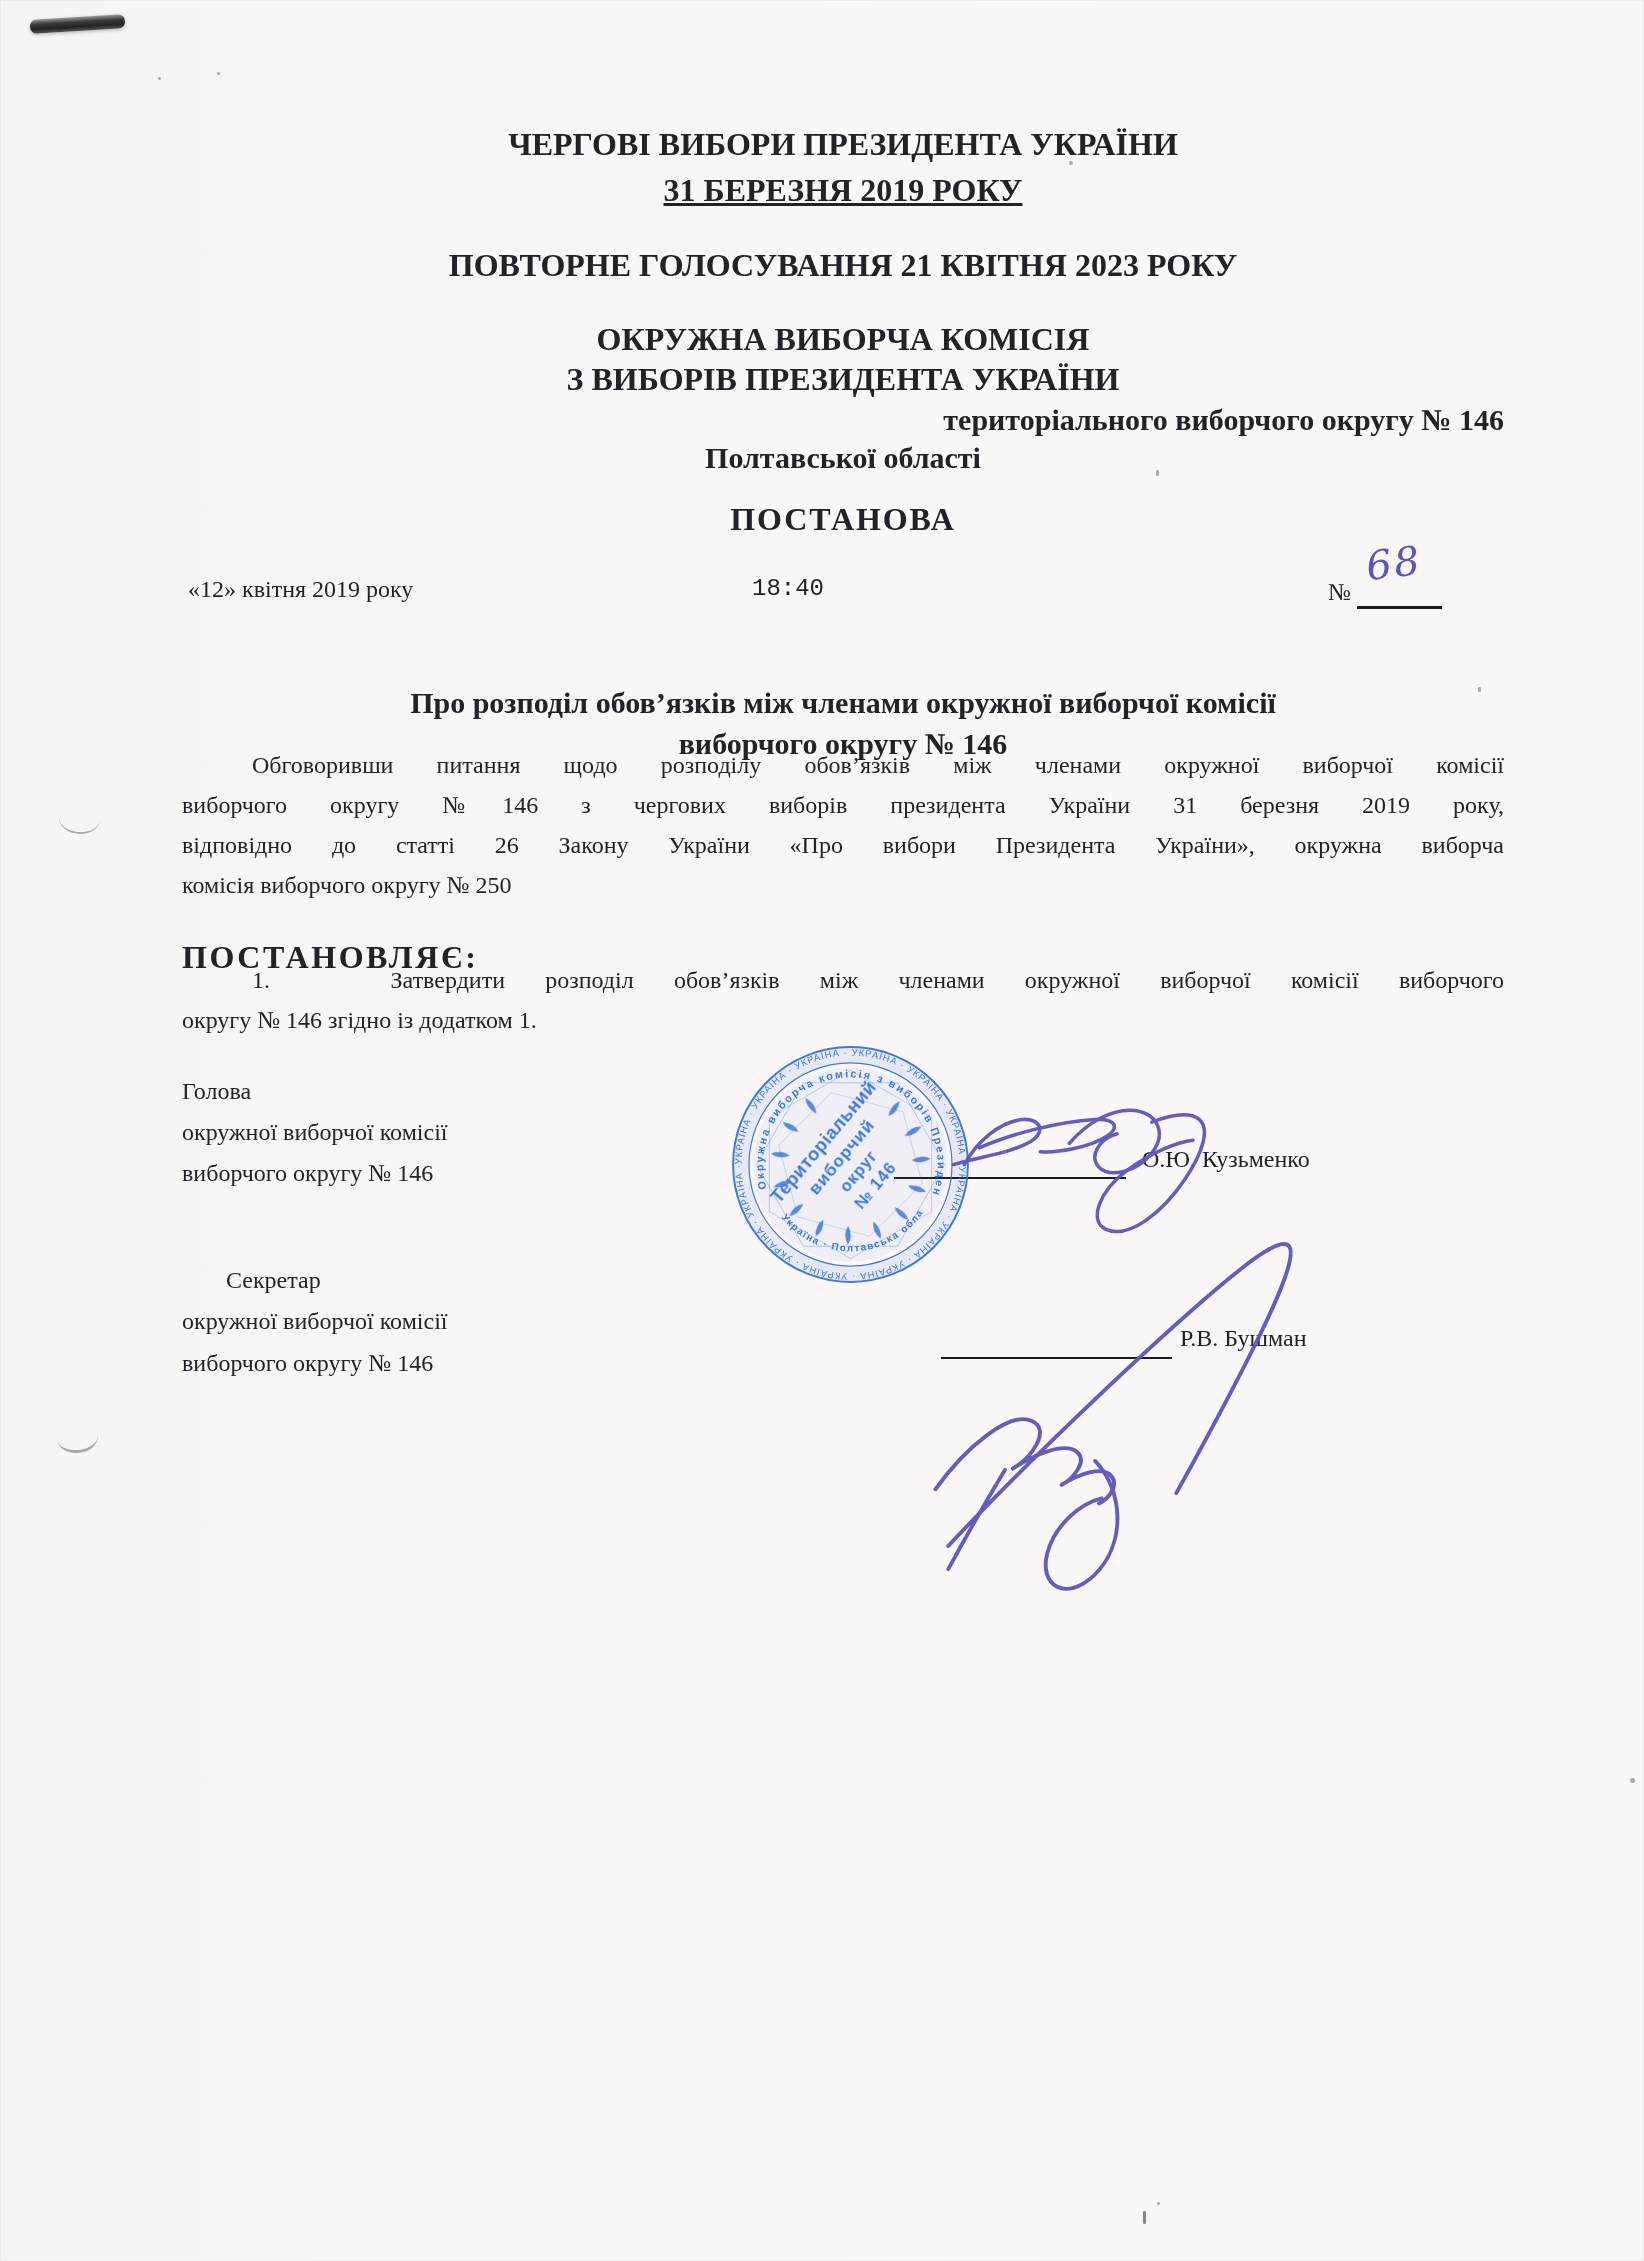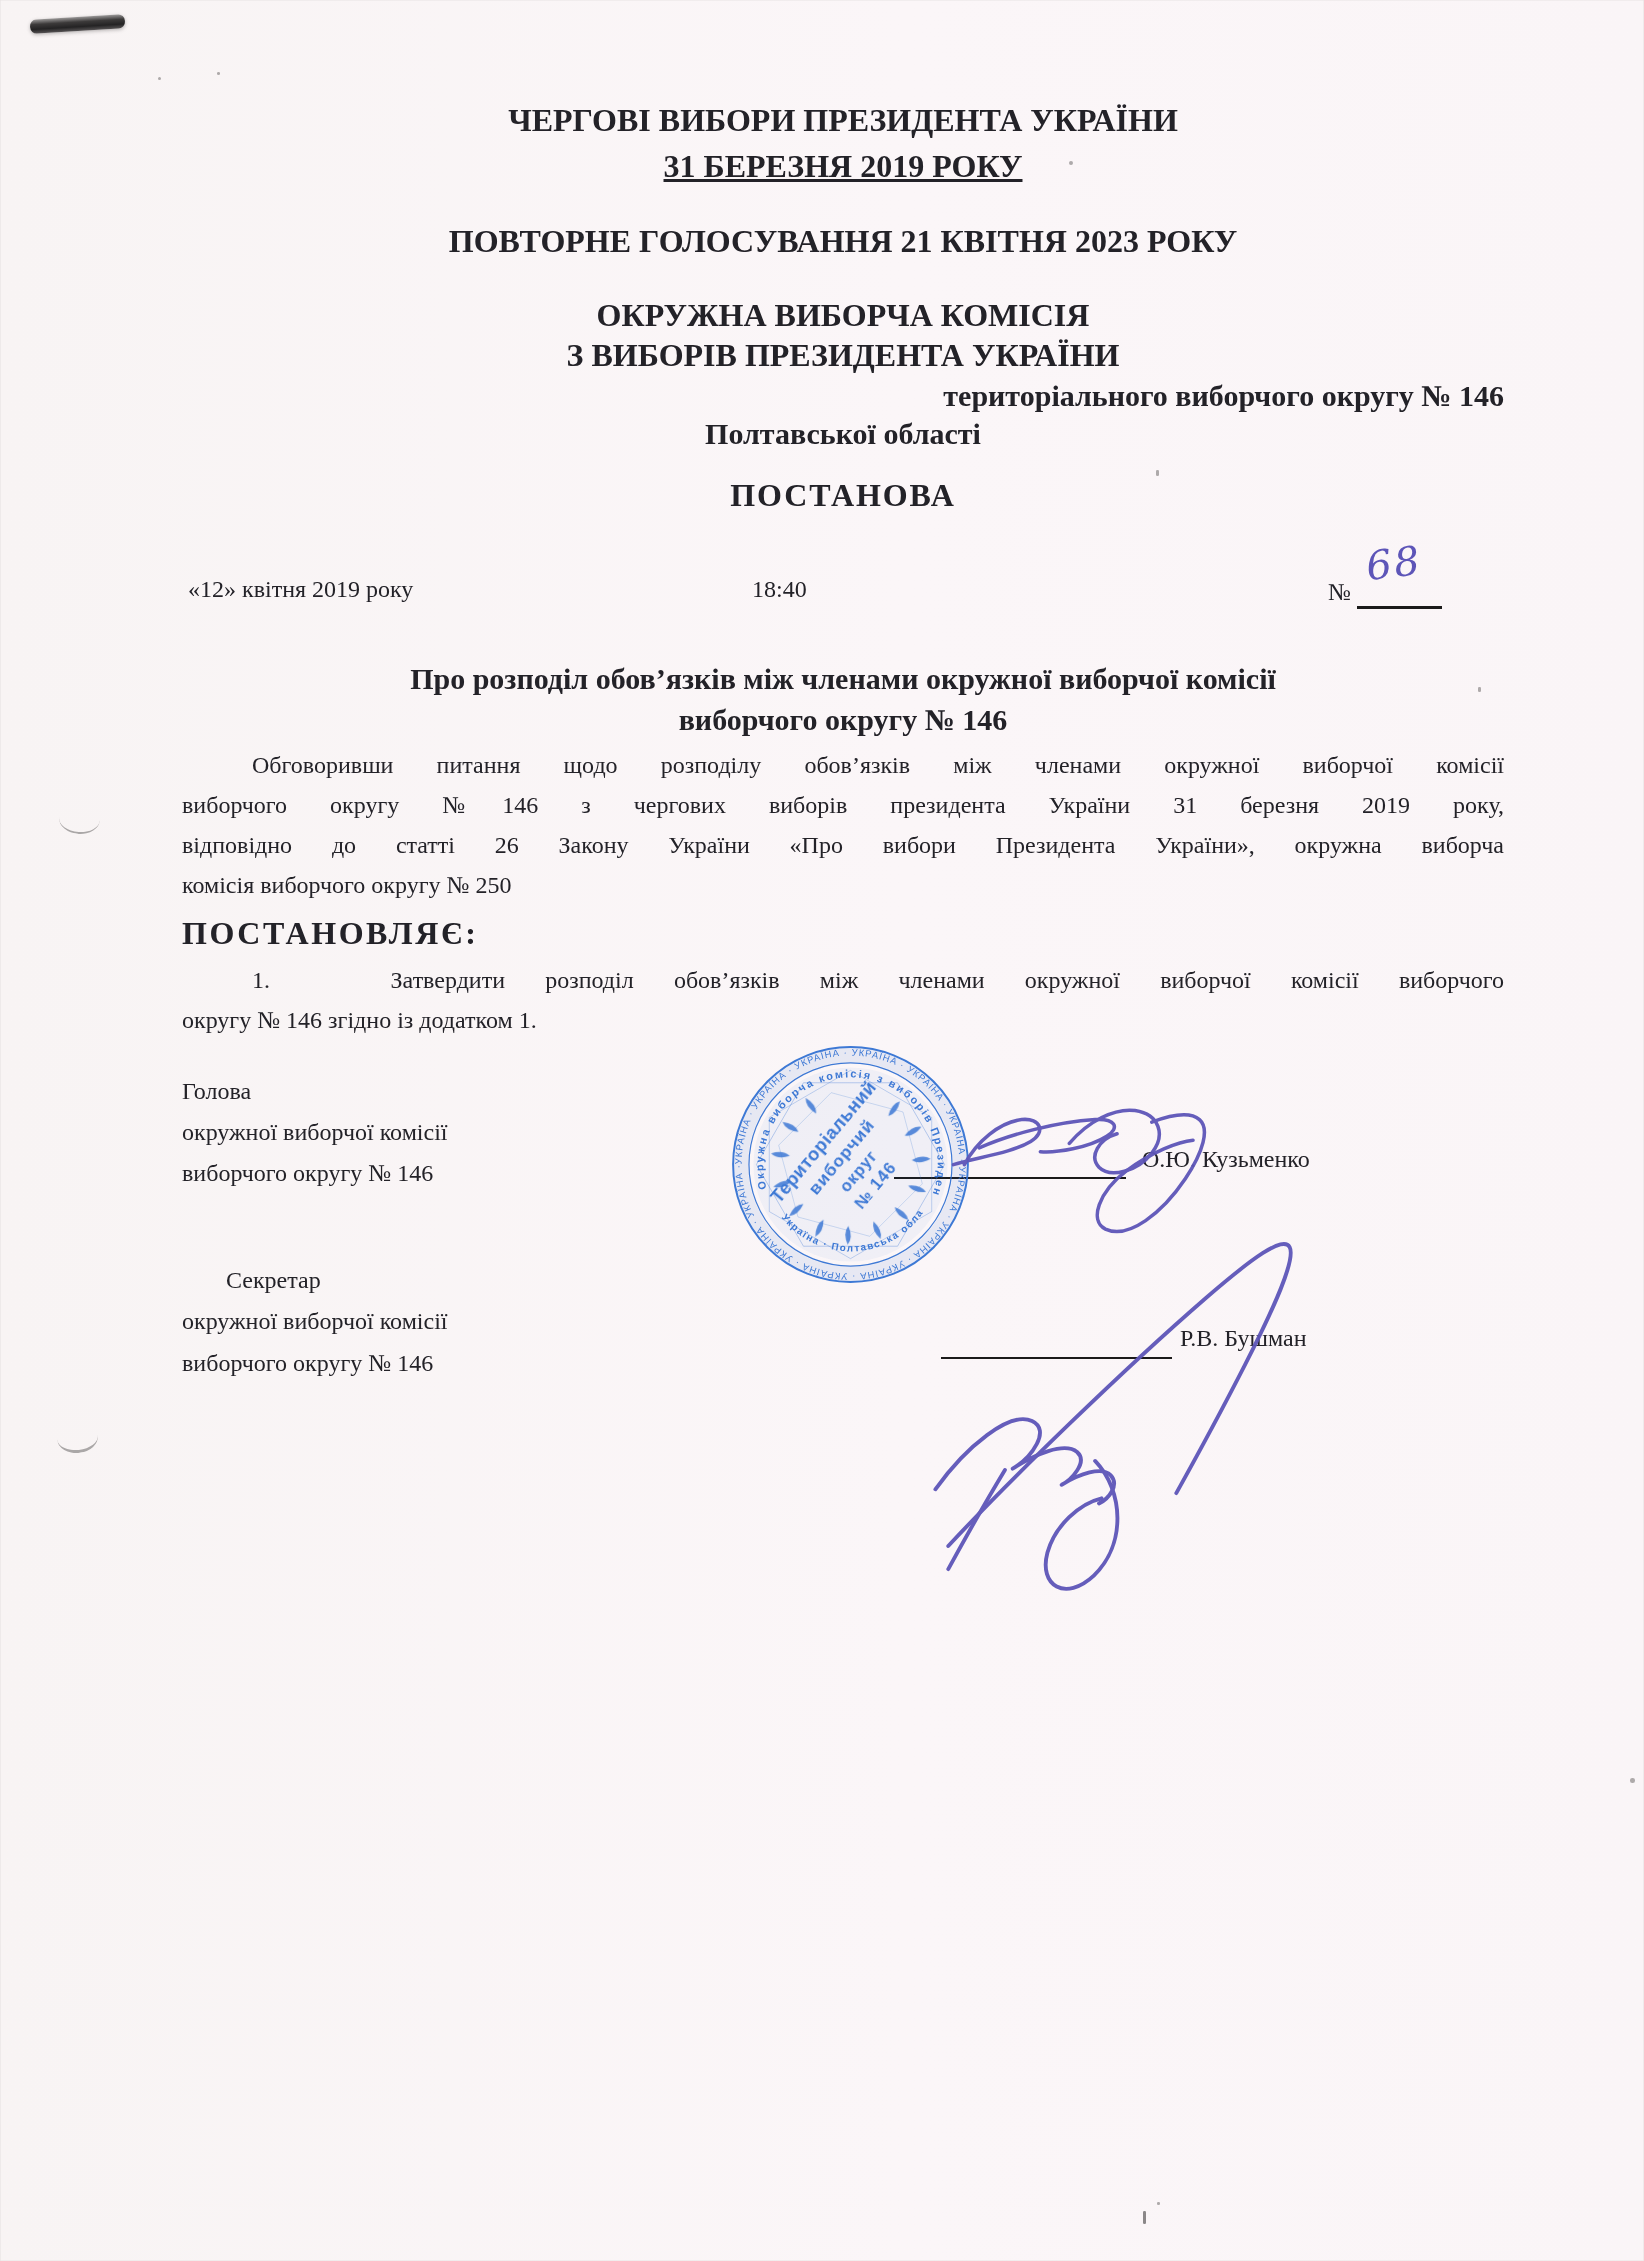--- a/index.html
+++ b/index.html
@@ -15,21 +15,21 @@
     width:1644px;height:2261px;
     margin:0 auto;
     background:linear-gradient(90deg,#f8f4f4 0%, #fbf6f8 55%, #faf5f7 100%);
     box-shadow: inset 0 0 0 0.6px #e8e3e3;
     overflow:hidden;
     font-family:"Liberation Serif","DejaVu Serif",serif;
     color:var(--text);
   }
   .abs{position:absolute;}
   .centered{position:absolute;left:182px;width:1322px;text-align:center;}
-  .b{font-weight:bold;}
+  .b{font-weight:bold;margin-top:24px;}
   .h50{font-size:32px;line-height:1.1;}
   .h48{font-size:32px;line-height:1.1;}
   .h46{font-size:30px;line-height:1.1;}
   .body46{font-size:24px;line-height:40px;}
   .jline{text-align:justify;text-align-last:justify;}
   .para{position:absolute;left:182px;width:1322px;}
   .indent{text-indent:70px;}
   .sig-underline{position:absolute;height:1.9px;background:#1b1a1a;}
   .num-underline{position:absolute;height:2.6px;background:#1b1a1a;}
   .handwritten-number{
@@ -80,21 +80,21 @@
   <div class="centered b h50" style="top:149px;text-decoration:underline;">31 БЕРЕЗНЯ 2019 РОКУ</div>
   <div class="centered b h48" style="top:224px;">ПОВТОРНЕ ГОЛОСУВАННЯ 21 КВІТНЯ 2023 РОКУ</div>
   <div class="centered b h48" style="top:298px;">ОКРУЖНА ВИБОРЧА КОМІСІЯ</div>
   <div class="centered b h48" style="top:338px;">З ВИБОРІВ ПРЕЗИДЕНТА УКРАЇНИ</div>
   <div class="centered b h46" style="top:379px;text-align:right;">територіального виборчого округу № 146</div>
   <div class="centered b h46" style="top:417px;">Полтавської області</div>
 
   <div class="centered b h50" style="top:478px;letter-spacing:1.9px;">ПОСТАНОВА</div>
 
   <div class="abs body46" style="left:188px;top:569px;">«12» квітня 2019 року</div>
-  <div class="abs body46" style="left:752px;top:569px;">18:40</div>
+  <div class="abs body46" style="left:752px;top:569px;font-family:Liberation Mono, monospace;">18:40</div>
   <div class="abs body46" style="left:1328px;top:572px;">№</div>
   <div class="handwritten-number" style="left:1366px;top:540px;">68</div>
   <div class="num-underline" style="left:1357px;top:606px;width:85px;"></div>
 
   <div class="centered b h46" style="top:662px;">Про розподіл обов’язків між членами окружної виборчої комісії</div>
   <div class="centered b h46" style="top:703px;">виборчого округу № 146</div>
 
   <div class="para body46" style="top:745px;">
     <div class="jline indent">Обговоривши питання щодо розподілу обов’язків між членами окружної виборчої комісії</div>
     <div class="jline">виборчого округу №146 з чергових виборів президента України 31 березня 2019 року,</div>

